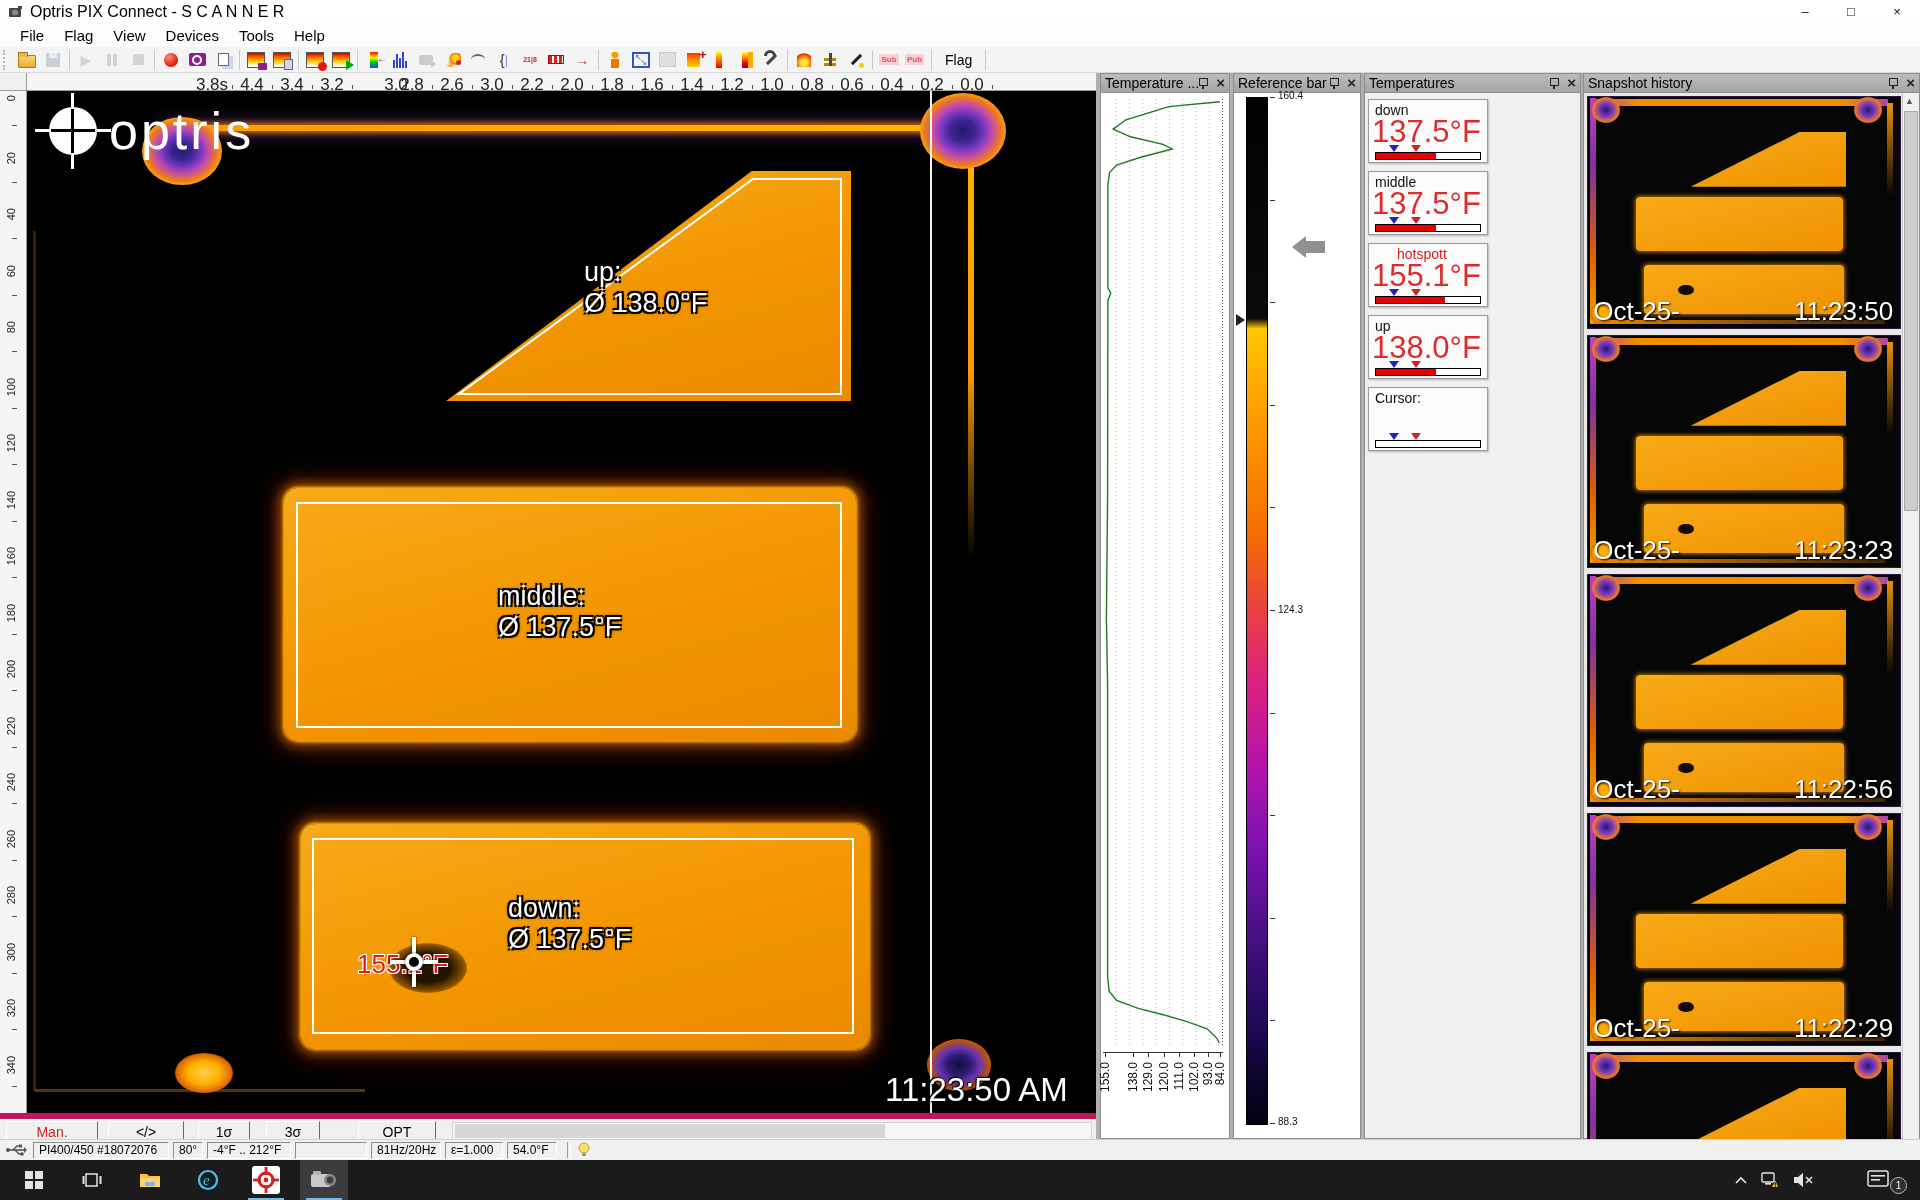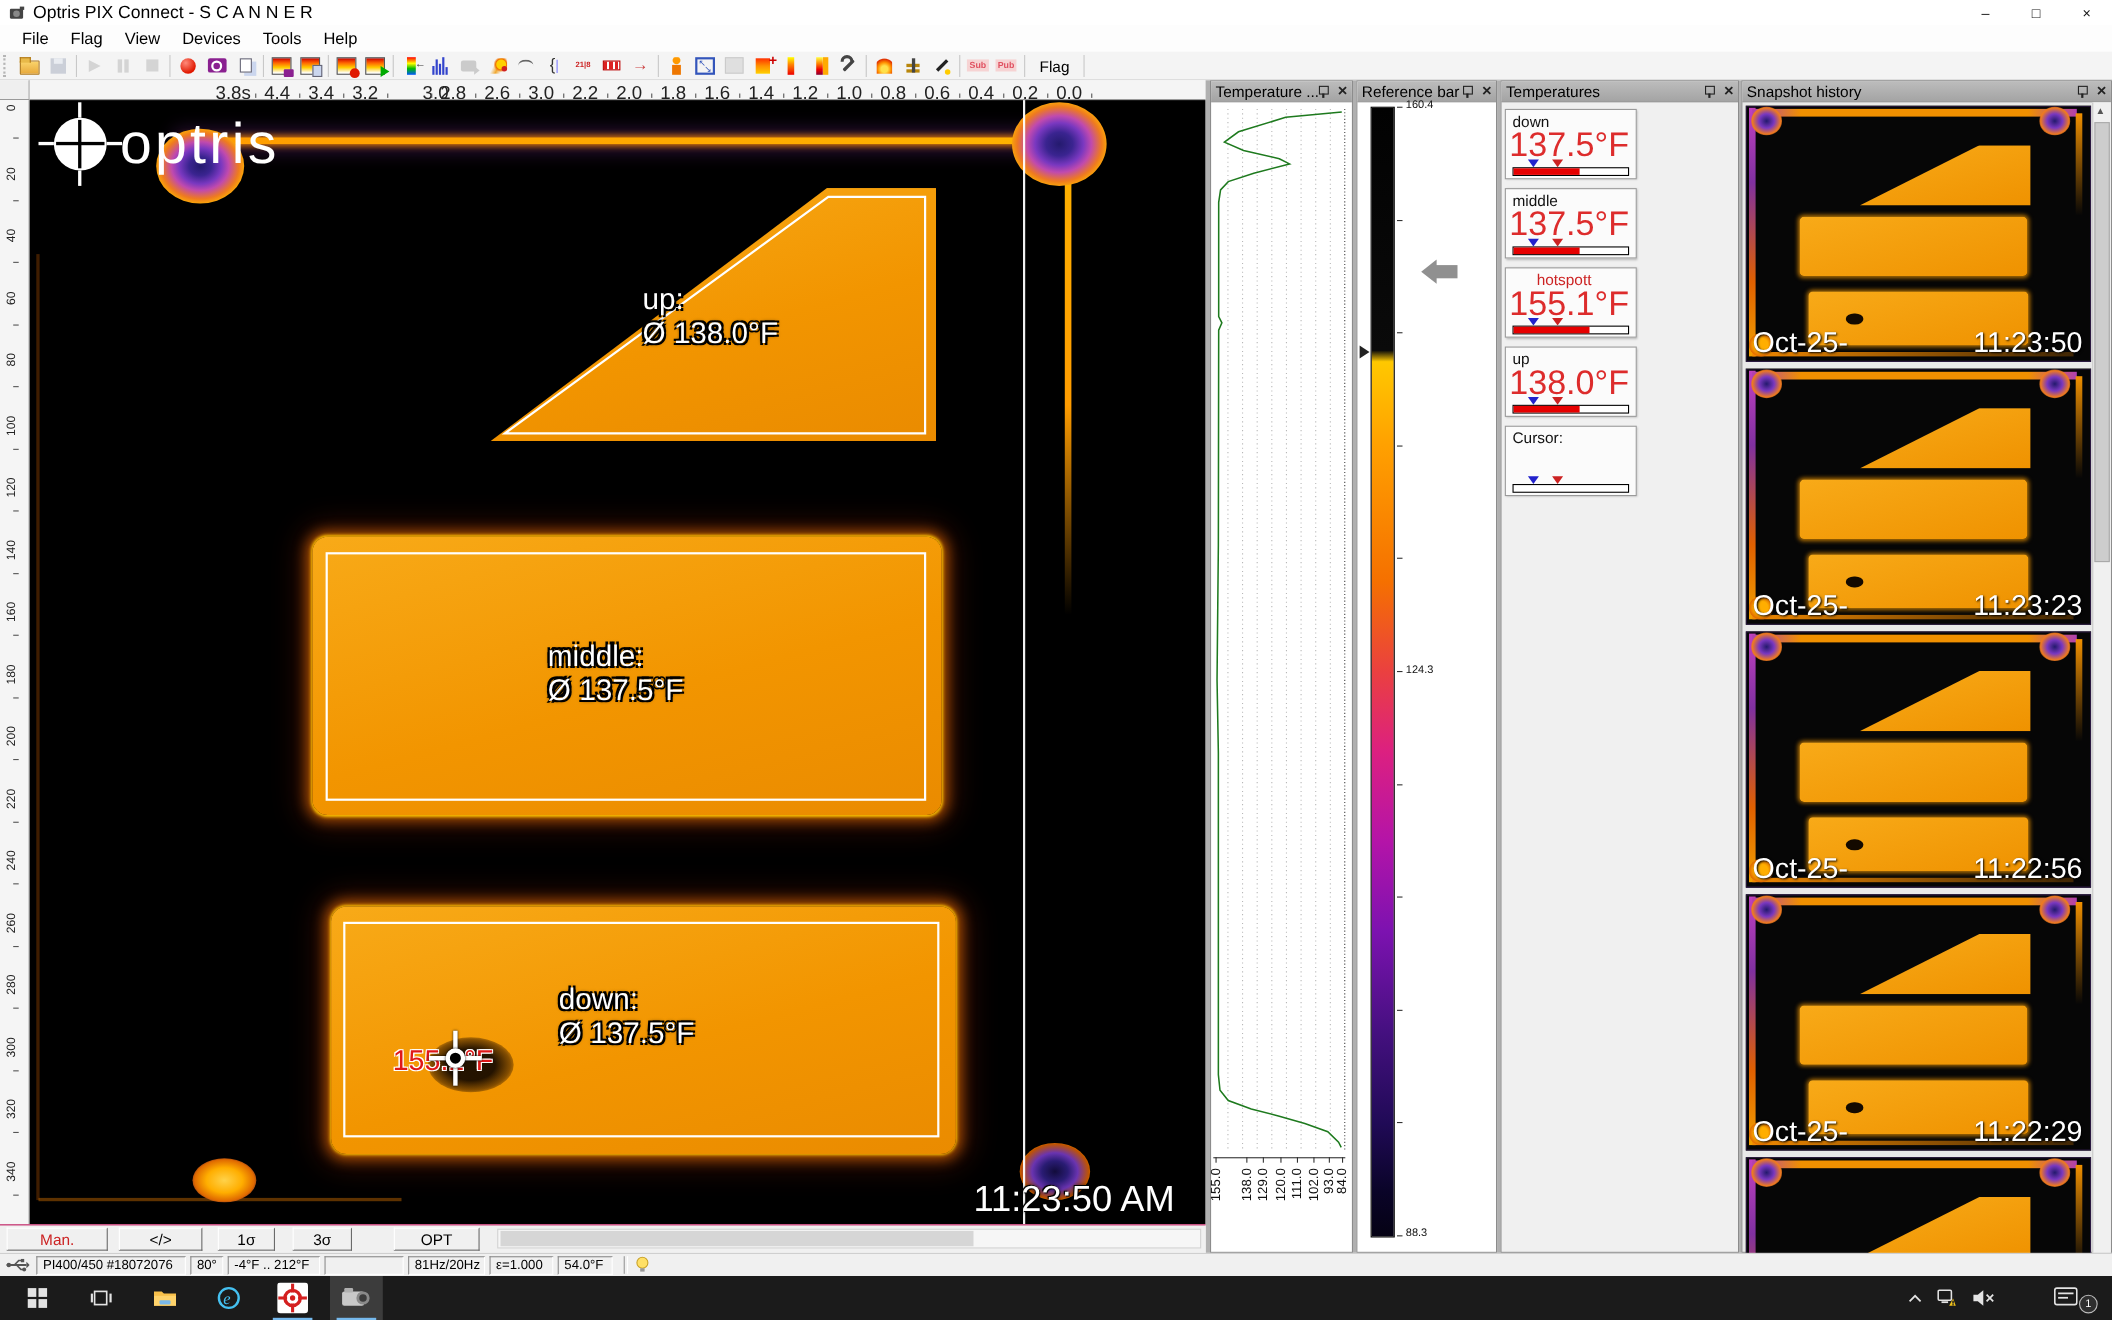--- a/index.html
+++ b/index.html
@@ -171,21 +171,21 @@
   .t-mid{left:15.5%;top:43.5%;width:66%;height:23%;border-radius:4px;}
   .t-bot{left:18%;top:72.5%;width:64%;height:21%;border-radius:4px;}
   .t-dot{position:absolute;left:29%;top:81%;width:5%;height:4.5%;background:#140a00;border-radius:50%;}
   .t-date,.t-time{position:absolute;bottom:1%;color:#fff;font-size:26px;text-shadow:1px 1px 2px #000;}
   .t-date{left:2%;} .t-time{right:2.5%;}
   #history-scroll{position:absolute;right:0;top:19px;width:17px;height:1046px;background:#f0f0f0;border-left:1px solid #c8c8c8;box-sizing:border-box;}
   #hs-up{position:absolute;left:2px;top:3px;font-size:9px;color:#555;}
   #hs-thumb{position:absolute;left:1px;top:18px;width:14px;height:400px;background:#cdcdcd;border:1px solid #a9a9a9;box-sizing:border-box;}
 
   
-  #bottom-row{left:0;top:1113px;width:1096px;height:26px;background:#f0f0f0;border-top:1px solid #be185d;box-sizing:border-box;}
+  #bottom-row{left:0;top:1113px;width:1096px;height:26px;background:#f0f0f0;border-top:6px solid #be185d;box-sizing:border-box;}
   .view-btn{position:absolute;top:2px;height:21px;background:#f0f0f0;border:1px solid;border-color:#fff #6a6a6a #6a6a6a #fff;font-size:14px;display:flex;align-items:center;justify-content:center;box-sizing:border-box;}
   .view-btn.red{color:#cc2222;}
   #img-hscroll{position:absolute;left:452px;top:3px;width:640px;height:18px;background:#f6f6f6;border:1px solid #d2d2d2;box-sizing:border-box;}
   #img-hscroll .thumb-h{position:absolute;left:2px;top:1px;width:430px;height:14px;background:#d6d6d6;}
   #statusbar{left:0;top:1139px;width:1920px;height:21px;background:#f0f0f0;border-top:1px solid #cfcfcf;display:flex;align-items:center;font-size:12px;box-sizing:border-box;}
   .sb-box{height:17px;border:1px solid;border-color:#8b8b8b #fff #fff #8b8b8b;display:flex;align-items:center;padding:0 5px;margin-right:4px;box-sizing:border-box;white-space:nowrap;}
   #sb-sep{width:2px;height:16px;border-left:1px solid #999;border-right:1px solid #fff;margin:0 6px;}
 
   
   #taskbar{left:0;top:1160px;width:1920px;height:40px;background:#1b1b1b;display:flex;align-items:center;}

